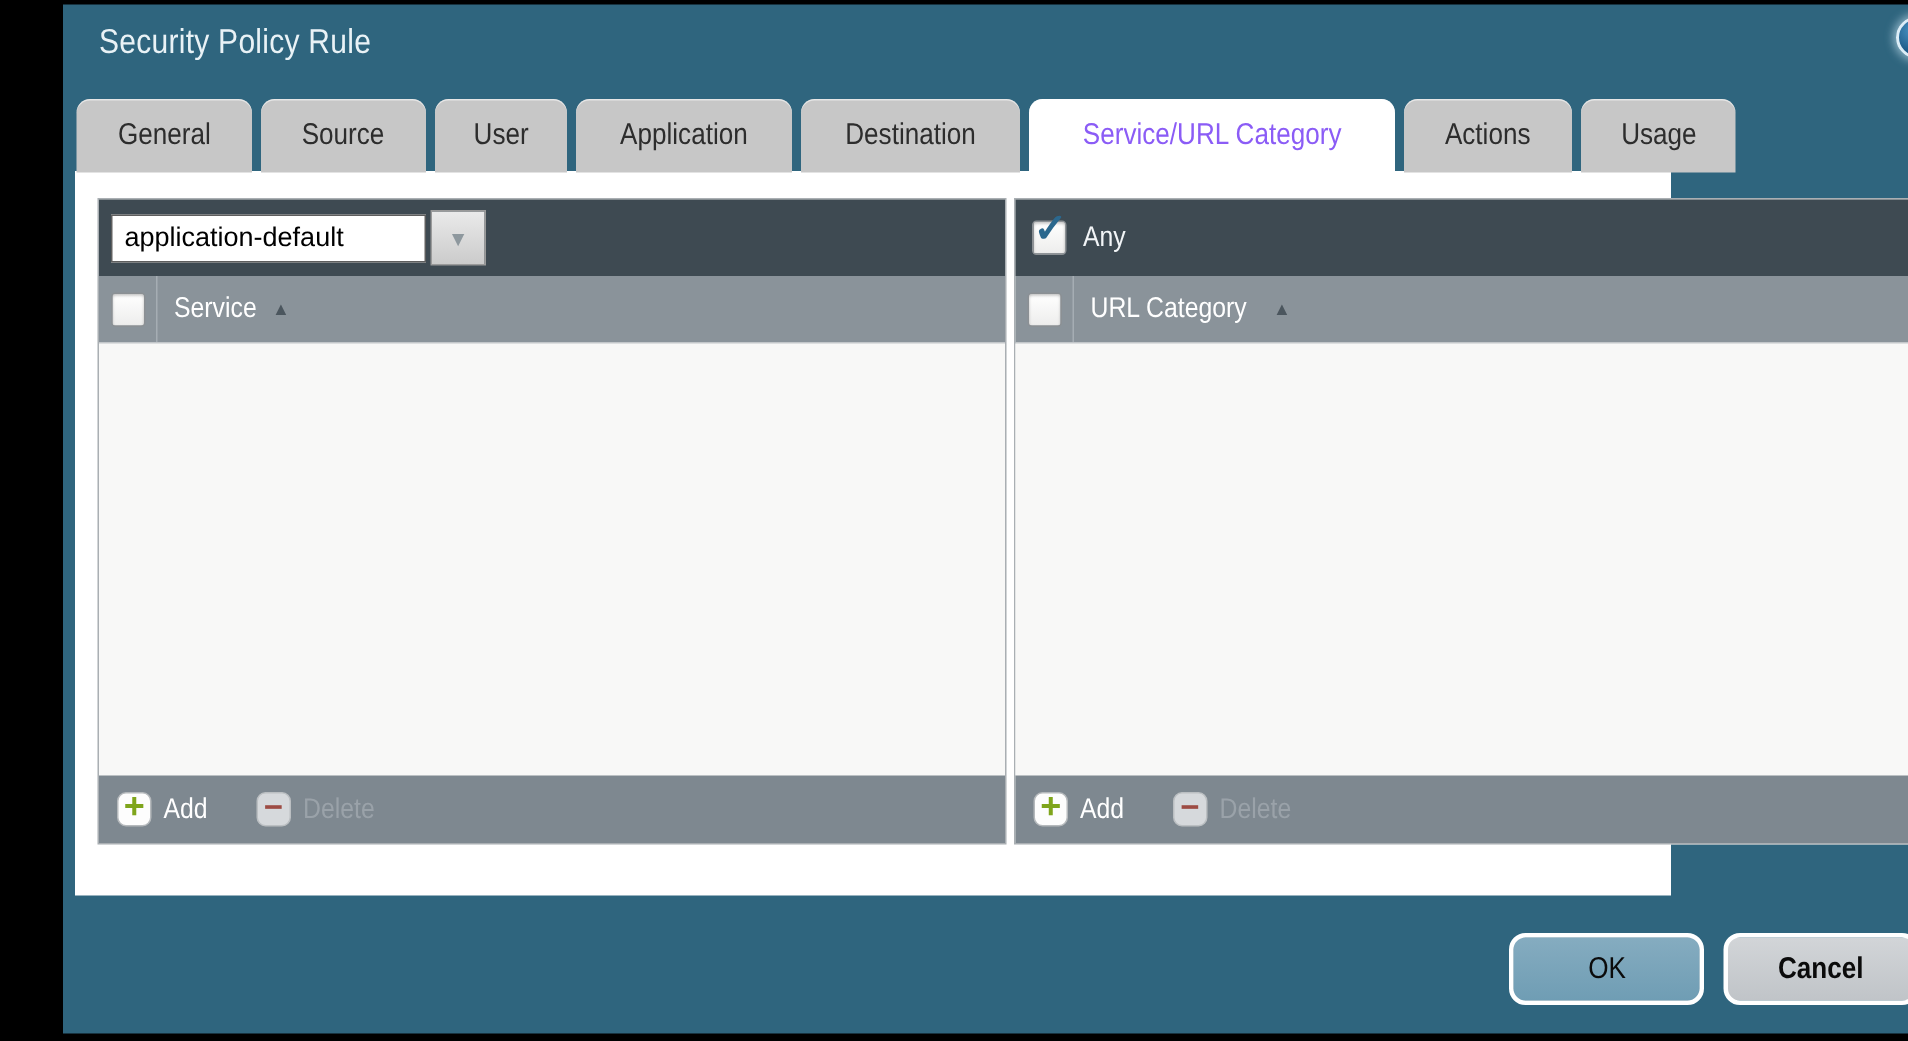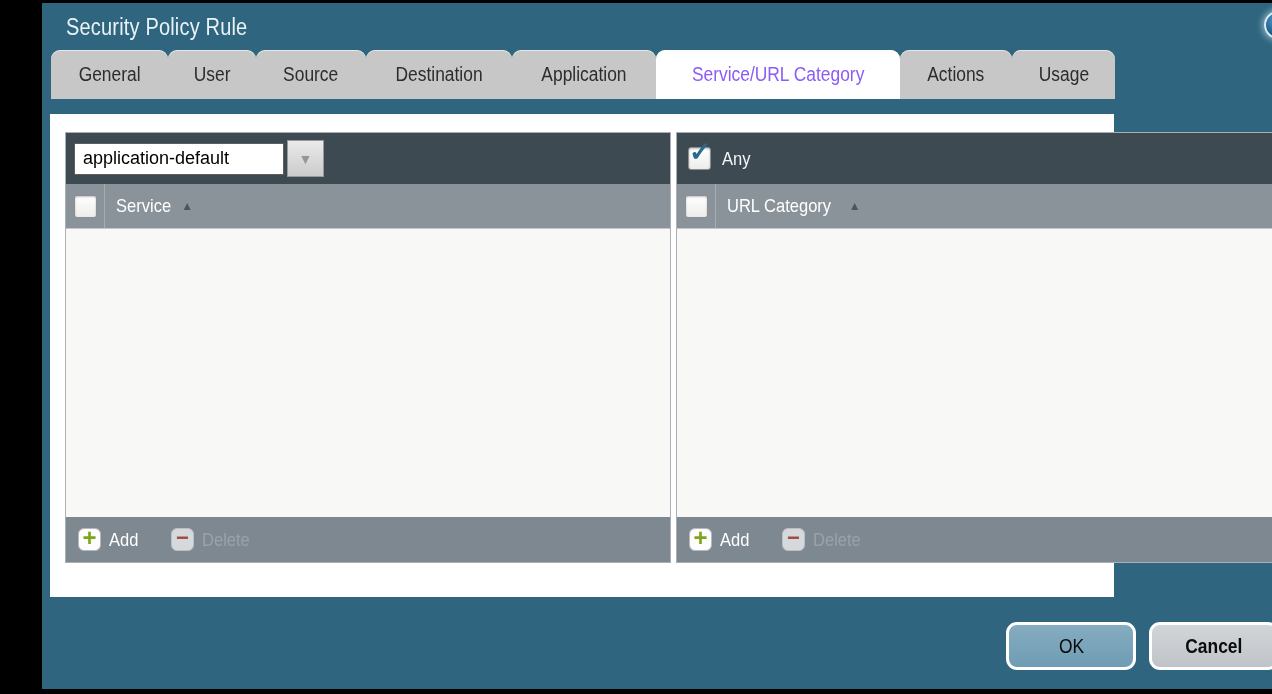--- a/index.html
+++ b/index.html
@@ -12,21 +12,21 @@
   .cond-c{display:inline-block;transform:scaleX(.87);transform-origin:50% 50%;white-space:nowrap;}
 
   
   .title{position:absolute;left:28px;top:14px;font-size:23px;color:#E9F2F6;letter-spacing:.2px;}
   .help{position:absolute;right:18px;top:11px;width:24px;height:24px;border-radius:50%;
         background:radial-gradient(circle at 38% 30%,#4B94C4,#15507E 75%);
         border:2px solid #DCEDF7;box-shadow:0 0 6px 2px rgba(210,235,250,.55);
         display:flex;align-items:center;justify-content:center;color:#EAF4FB;font-weight:bold;font-size:15px;cursor:pointer;}
 
   
-  .tabs{position:absolute;left:13px;top:50px;height:49px;display:flex;gap:0;z-index:2;}
+  .tabs{position:absolute;left:13px;top:66px;height:49px;display:flex;gap:6px;z-index:2;}
   .tab{background:#C7C7C7;border-radius:9px 9px 0 0;padding:0 23px;display:flex;align-items:center;
        font-size:20px;color:#2D2D2D;cursor:pointer;box-shadow:inset 0 1px 0 rgba(255,255,255,.55);}
   .tab.active{background:#FFF;color:#8b5cf6;}
 
   
   .content{position:absolute;left:12px;top:114px;width:1064px;height:483px;background:#FFF;z-index:1;}
   .panel{position:absolute;top:18px;width:606px;height:431px;border:1px solid #AAAFB3;background:#F8F8F7;
          box-sizing:border-box;display:flex;flex-direction:column;}
   .panel.left{left:15px;}
   .panel.right{left:626px;}
@@ -80,30 +80,30 @@
   <span class="title cond">Security Policy Rule</span>
   <span class="help">
     <span>?</span>
   </span>
 
   <div class="tabs">
     <div class="tab">
         <span class="cond-c">General</span>
       </div>
     <div class="tab">
+        <span class="cond-c">Source</span>
+      </div>
+    <div class="tab">
         <span class="cond-c">User</span>
       </div>
     <div class="tab">
-        <span class="cond-c">Source</span>
+        <span class="cond-c">Application</span>
       </div>
     <div class="tab">
         <span class="cond-c">Destination</span>
-      </div>
-    <div class="tab">
-        <span class="cond-c">Application</span>
       </div>
     <div class="tab active">
         <span class="cond-c">Service/URL Category</span>
       </div>
     <div class="tab">
         <span class="cond-c">Actions</span>
       </div>
     <div class="tab">
         <span class="cond-c">Usage</span>
       </div>

